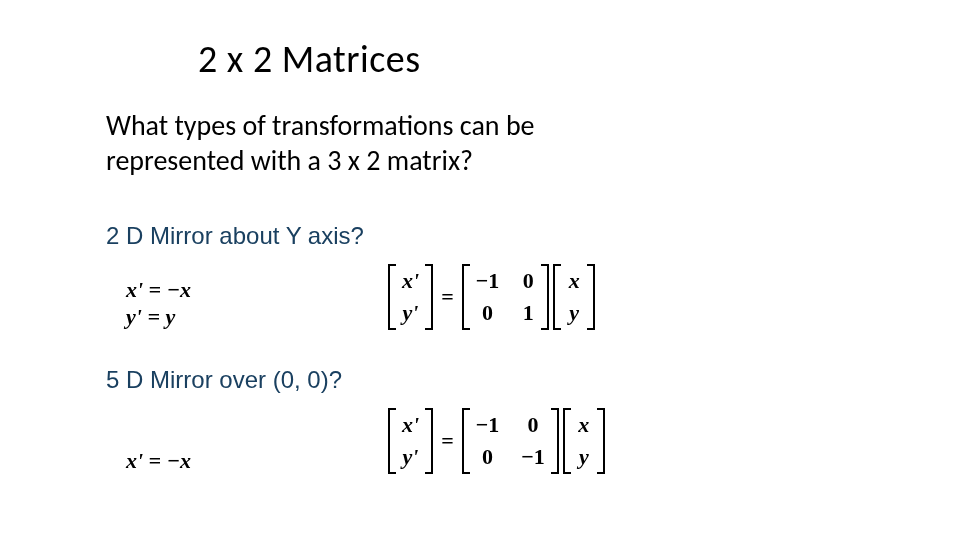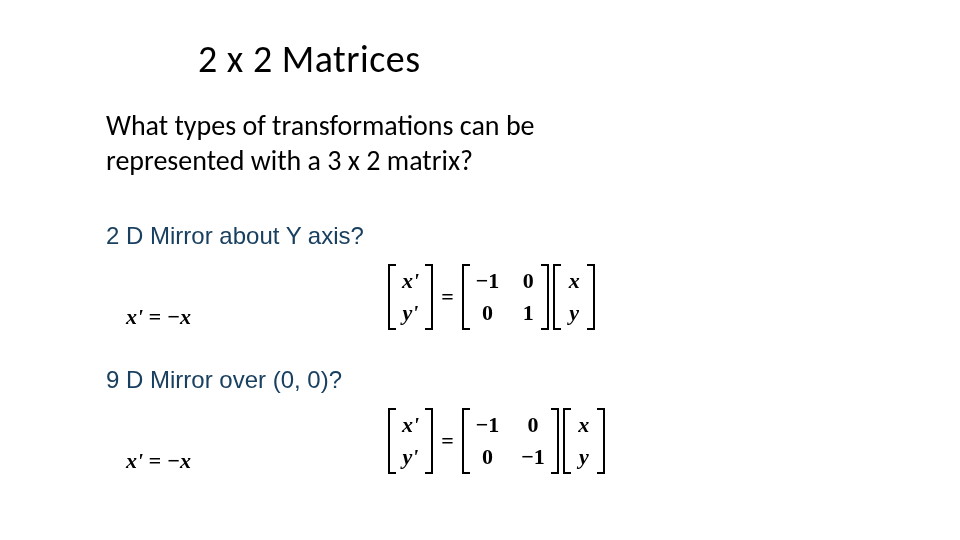--- a/index.html
+++ b/index.html
@@ -104,20 +104,21 @@
 
   <div class="subtitle">
     <div>What types of transformations can be</div>
     <div>represented with a 3 x 2 matrix?</div>
   </div>
 
   <div class="section-label">2 D Mirror about Y axis?</div>
   <div class="row">
     <div class="eq-left">
       <div class="line">x' = −x</div>
+      <div class="line">y' = y</div>
     </div>
     <div class="eq-right">
       <span class="colvec">
         <span class="bracket left"></span>
         <span class="cells">
           <span class="cell">x'</span>
           <span class="cell">y'</span>
         </span>
         <span class="bracket right"></span>
       </span>
@@ -136,21 +137,21 @@
         <span class="bracket left"></span>
         <span class="cells">
           <span class="cell">x</span>
           <span class="cell">y</span>
         </span>
         <span class="bracket right"></span>
       </span>
     </div>
   </div>
 
-  <div class="section-label">9 D Mirror over (0, 0)?</div>
+  <div class="section-label">5 D Mirror over (0, 0)?</div>
   <div class="row">
     <div class="eq-left">
       <div class="line">x' = −x</div>
     </div>
     <div class="eq-right">
       <span class="colvec">
         <span class="bracket left"></span>
         <span class="cells">
           <span class="cell">x'</span>
           <span class="cell">y'</span>

